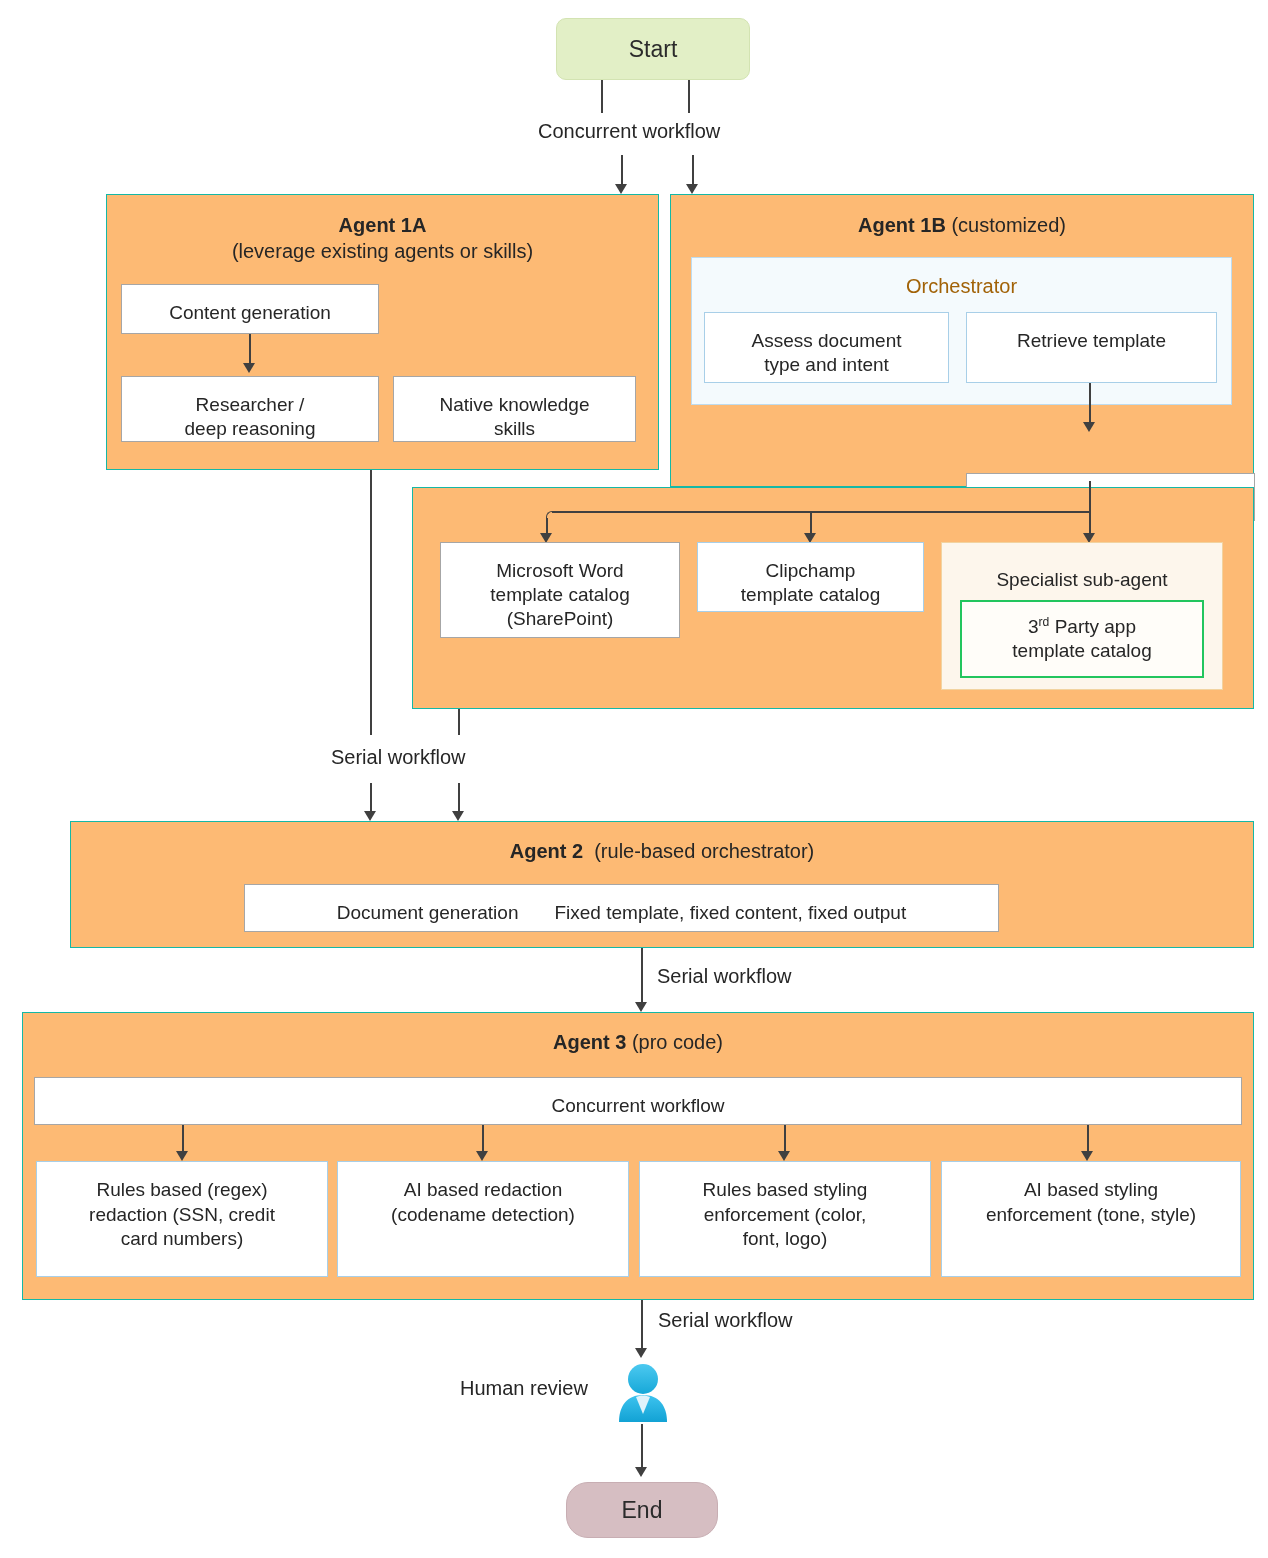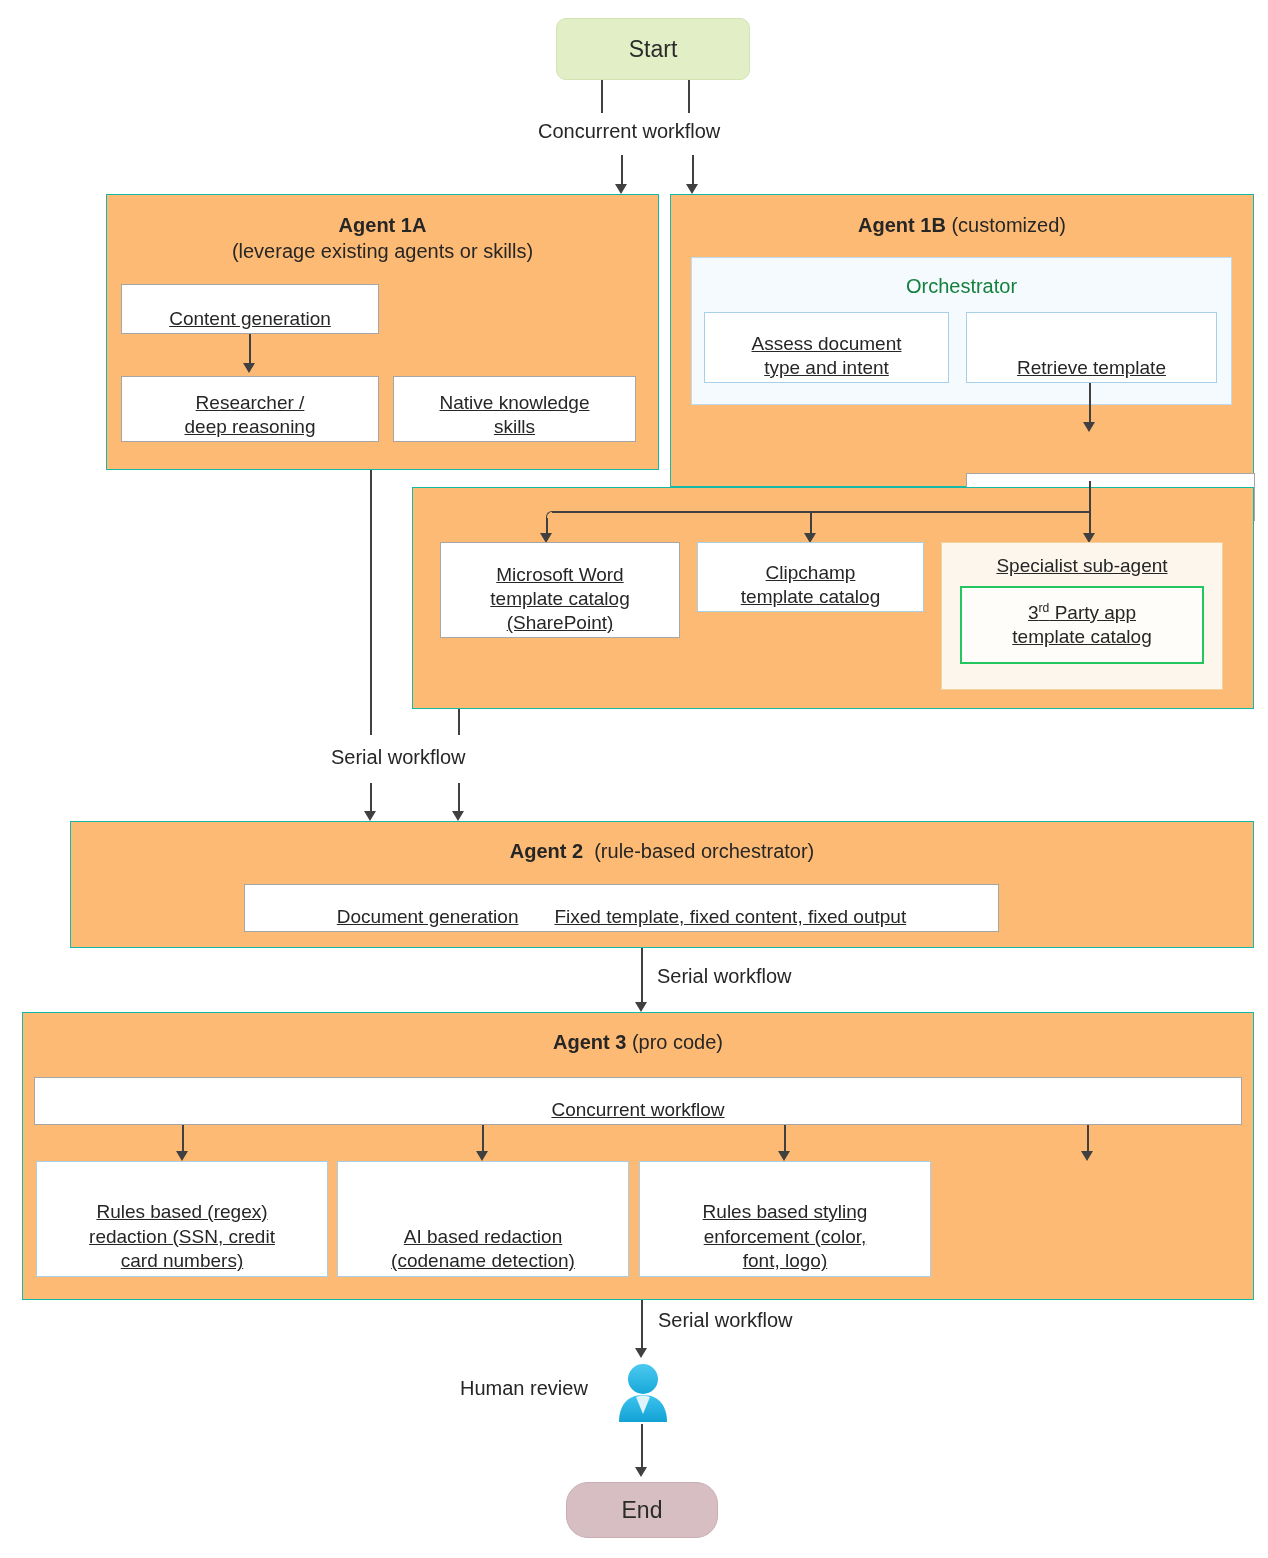--- a/index.html
+++ b/index.html
@@ -39,34 +39,33 @@
     color:#262626;
     line-height:1.28;
   }
   .panel-title b{font-weight:bold;}
   .subpanel{
     background:#f4fafd;
     border:1px solid #bedcef;
   }
   .subpanel-title{
     position:absolute;left:0;right:0;text-align:center;
-    font-size:20px;color:#15803d;
+    font-size:20px;color:#a16207;
   }
 
   
   .node{
     background:#ffffff;
     border:1px solid #a6a6a6;
-    display:flex;align-items:flex-end;justify-content:center;
+    display:flex;align-items:flex-start;justify-content:center;
     text-align:center;
     font-size:19px;
     line-height:1.26;
     color:#262626;
-    padding:2px 6px;
-    text-decoration:underline;
+    padding:16px 6px;
   }
   .node.blueline{border:1px solid #a8cfe8;}
   .node.tall{line-height:1.3;}
   .node.cream{
     background:#fdf6ec;
     border:1px solid #f2d3a0;
     display:block;
   }
   .cream .cream-title{
     text-align:center;font-size:19px;color:#262626;
@@ -287,20 +286,24 @@
   </div>
   <div class="abs node blueline tall" style="left:337px;top:1161px;width:292px;height:116px;white-space:pre-line;">
     <span>AI based redaction
 (codename detection)</span>
   </div>
   <div class="abs node blueline tall" style="left:639px;top:1161px;width:292px;height:116px;white-space:pre-line;">
     <span>Rules based styling
 enforcement (color,
 font, logo)</span>
   </div>
+  <div class="abs node blueline tall" style="left:941px;top:1161px;width:300px;height:116px;white-space:pre-line;">
+    <span>AI based styling
+enforcement (tone, style)</span>
+  </div>
 
   <div class="abs vline" style="left:641px;top:1300px;height:51px;"></div>
   <div class="abs arrowhead" style="left:635px;top:1348px;"></div>
   <div class="abs flow-label" style="left:658px;top:1309px;">Serial workflow</div>
 
   <div class="abs flow-label" style="left:460px;top:1377px;">Human review</div>
 
   <div class="abs" style="left:615px;top:1362px;width:56px;height:62px;">
     <svg width="56" height="62" viewBox="0 0 56 62" aria-hidden="true">
       <defs>

